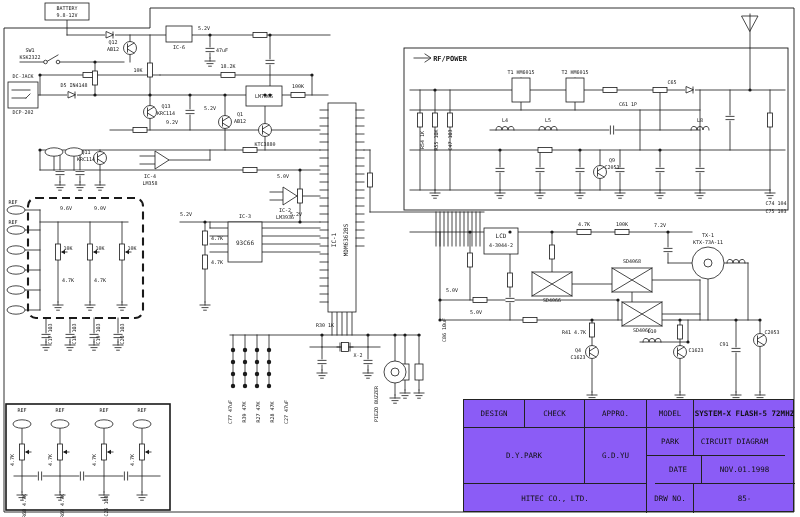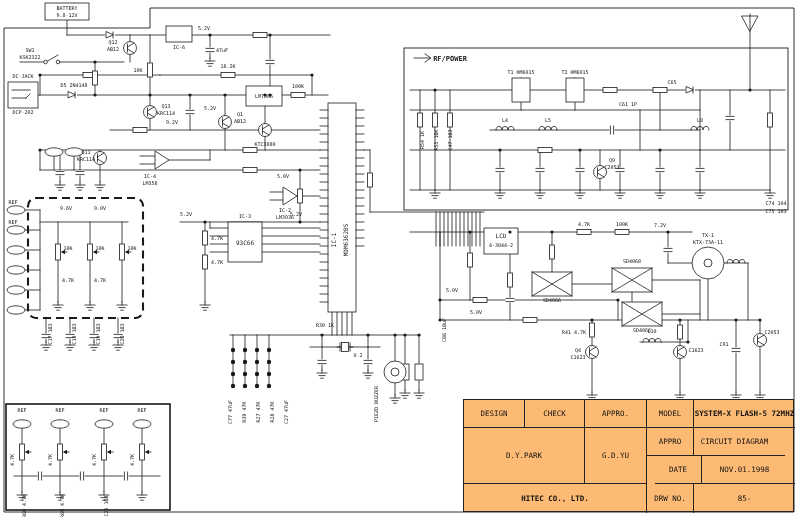--- a/index.html
+++ b/index.html
@@ -9,25 +9,25 @@
   svg{position:absolute;left:0;top:0;}
   .wire{stroke:var(--ink);stroke-width:.8;fill:none;stroke-linecap:square;}
   .cmp{stroke:var(--ink);stroke-width:.8;fill:#fff;}
   .box{stroke:var(--ink);stroke-width:.9;fill:none;}
   .dashedbox{stroke:var(--ink);stroke-width:2.1;fill:none;stroke-dasharray:8 5;}
   .boldbox{stroke:var(--ink);stroke-width:1.6;fill:none;}
   .lbl{font-family:"DejaVu Sans Mono",monospace;font-size:6px;fill:#161616;text-anchor:middle;}
   .s5{font-size:5px;} .s7{font-size:7px;font-weight:bold;}
   
   .tb{position:absolute;left:463px;top:399px;width:331px;height:113px;border:1px solid #222;
-      background:#fdba74;box-sizing:border-box;}
+      background:#8b5cf6;box-sizing:border-box;}
   .tb .c{position:absolute;display:flex;align-items:center;justify-content:center;
          font-size:7.5px;color:#111;box-sizing:border-box;white-space:nowrap;}
   .br{border-right:1px solid #222;} .bb{border-bottom:1px solid #222;}
-  .small{font-size:6.8px;font-weight:bold;} .big{font-size:9px;font-weight:bold;}
+  .small{font-size:6.8px;font-weight:bold;} .big{font-size:9px;}
 </style>
 </head>
 <body>
 
 <div id="stage">
 
 <svg id="schem" width="800" height="517" viewBox="0 0 800 517">
   <defs>
     <g id="rh">
           <rect x="-7" y="-2.5" width="14" height="5" class="cmp"></rect>
@@ -425,21 +425,21 @@
 
 <div class="tb">
   <div class="c br bb" style="left:0;top:0;width:61px;height:28px">DESIGN</div>
   <div class="c br bb" style="left:61px;top:0;width:60px;height:28px">CHECK</div>
   <div class="c br bb" style="left:121px;top:0;width:62px;height:28px">APPRO.</div>
   <div class="c br bb" style="left:0;top:28px;width:121px;height:56px">D.Y.PARK</div>
   <div class="c br bb" style="left:121px;top:28px;width:62px;height:56px">G.D.YU</div>
   <div class="c br big" style="left:0;top:84px;width:183px;height:29px">HITEC CO., LTD.</div>
   <div class="c br bb" style="left:183px;top:0;width:47px;height:28px">MODEL</div>
   <div class="c bb small" style="left:230px;top:0;width:101px;height:28px">SYSTEM-X FLASH-5 72MHZ</div>
-  <div class="c br bb" style="left:183px;top:28px;width:47px;height:28px">APPRO</div>
+  <div class="c br bb" style="left:183px;top:28px;width:47px;height:28px">PARK</div>
   <div class="c bb" style="left:220px;top:28px;width:101px;height:28px">CIRCUIT DIAGRAM</div>
   <div class="c br bb" style="left:191px;top:56px;width:47px;height:28px">DATE</div>
   <div class="c bb" style="left:230px;top:56px;width:101px;height:28px">NOV.01.1998</div>
   <div class="c br" style="left:183px;top:84px;width:47px;height:29px">DRW NO.</div>
   <div class="c" style="left:230px;top:84px;width:101px;height:29px">85-</div>
 </div>
 
 </div>
 
 </body></html>

